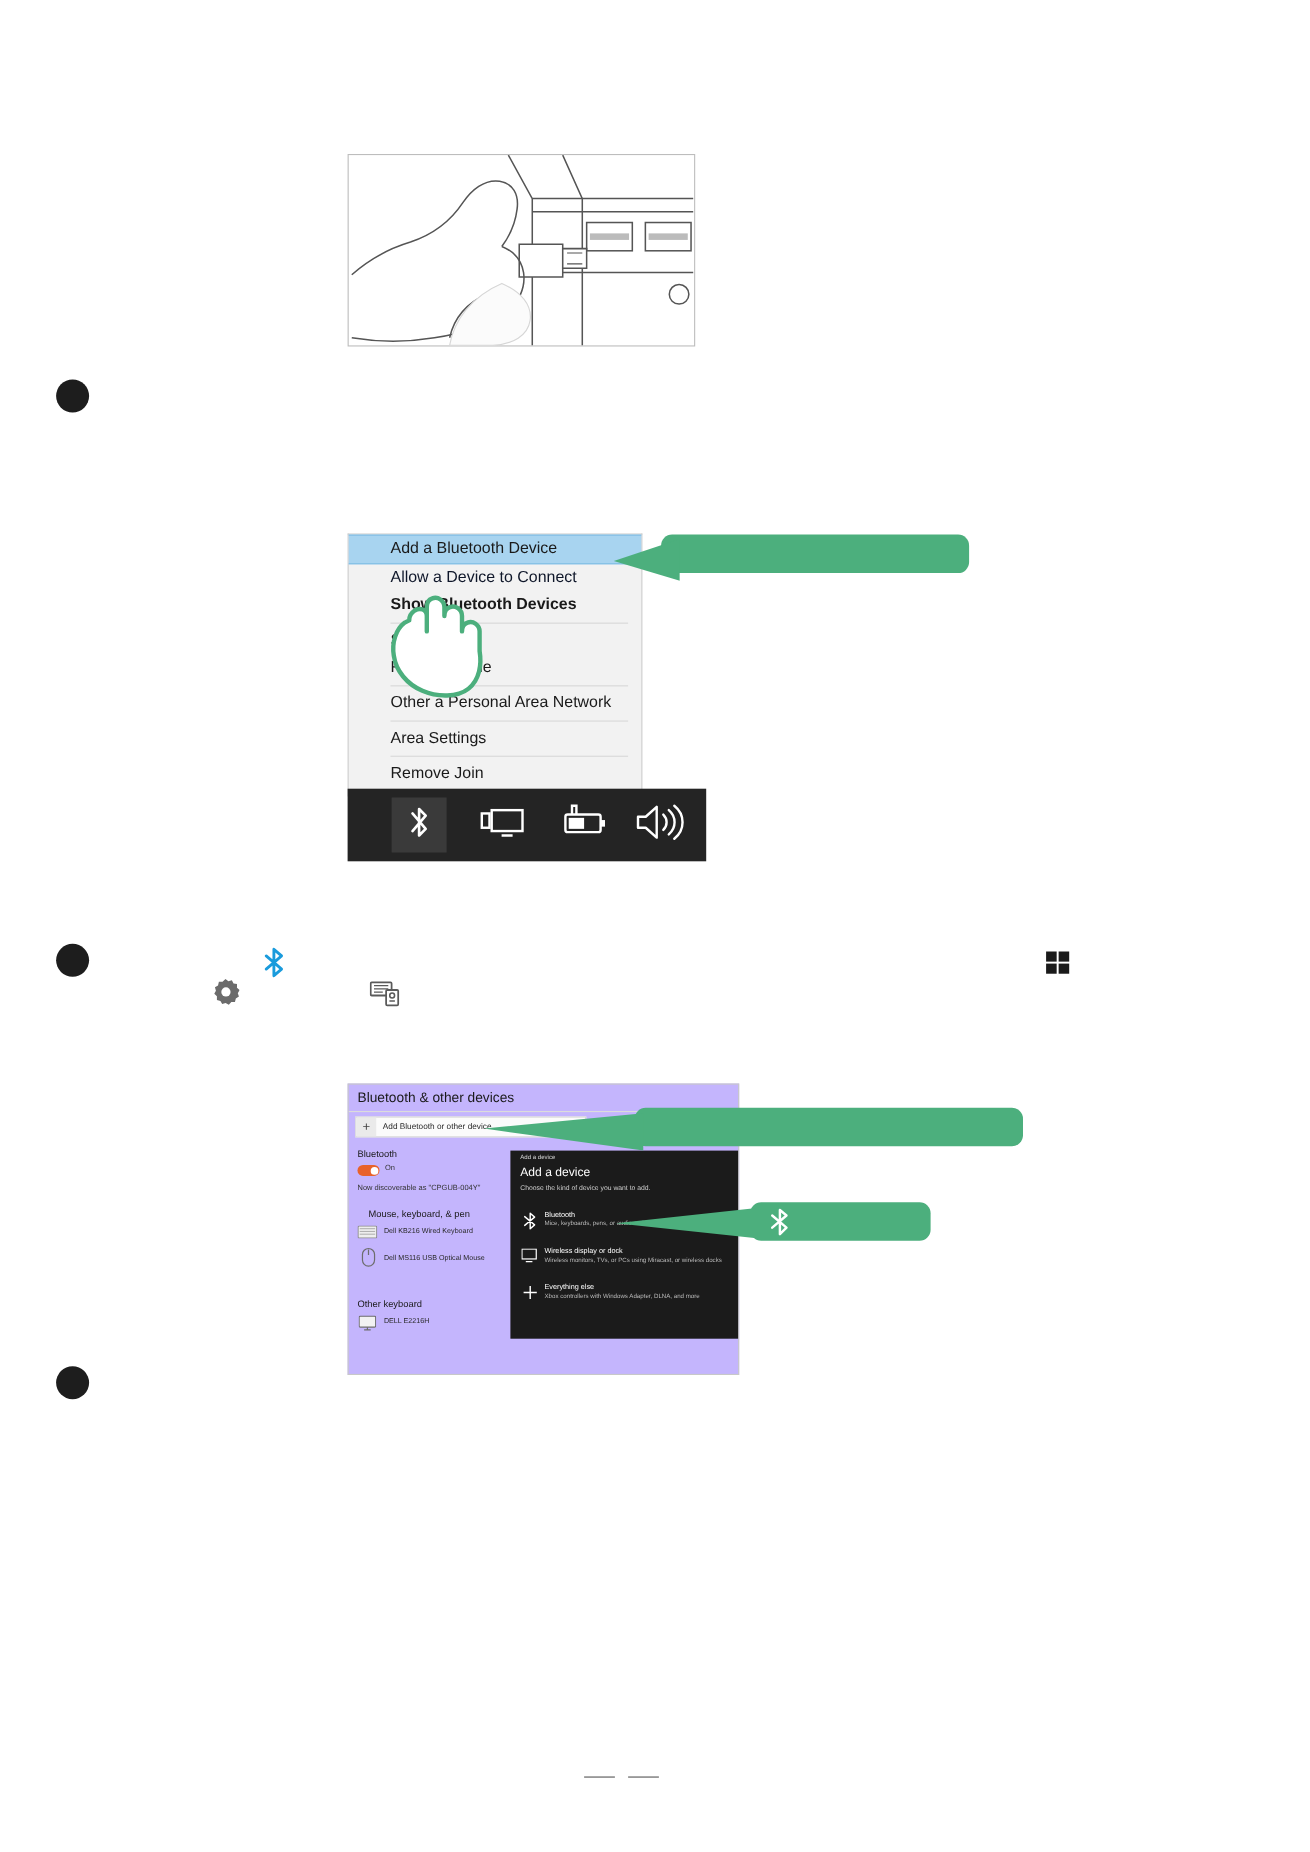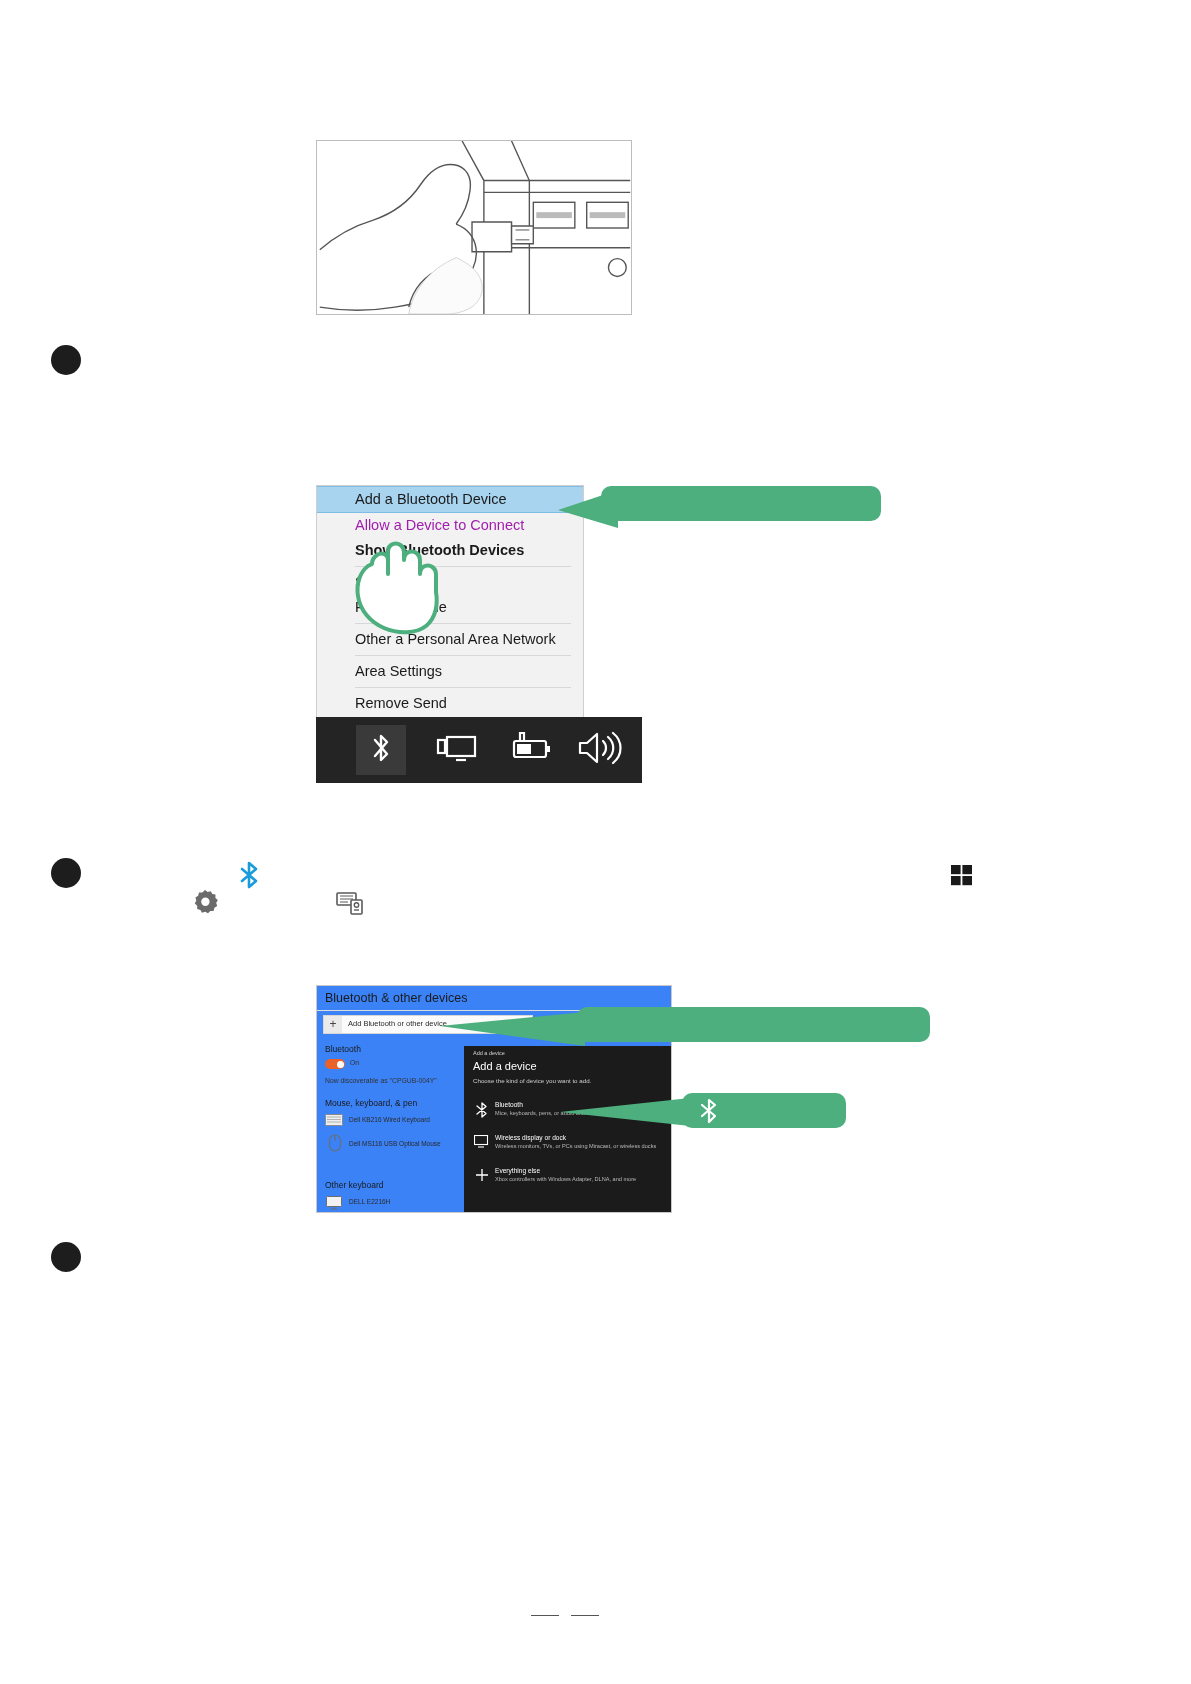--- a/index.html
+++ b/index.html
@@ -62,21 +62,21 @@
     padding-left: 38px;
     font-size: 14.5px;
     color: #1a1a1a;
     white-space: nowrap;
   }
   .tray-menu .mi.sel {
     background: #a8d4f0;
     border-top: 1px solid #7fbde4;
     border-bottom: 1px solid #7fbde4;
   }
-  .tray-menu .mi.disabled { color: #a21caf; }
+  .tray-menu .mi.disabled { color: #0f172a; }
   .tray-menu .mi.bold { font-weight: bold; }
   .tray-menu .sep {
     height: 1px;
     background: #d8d8d8;
     margin: 3px 12px 3px 38px;
   }
   .tray-menu .gap { height: 8px; }
 
   .taskbar {
     position: absolute;
@@ -124,23 +124,23 @@
   .inline-icon {
     position: absolute;
   }
 
   
   .settings-figure {
     position: absolute;
     left: 316px;
     top: 985px;
     width: 356px;
-    height: 228px;
+    height: 265px;
     border: 1px solid #c8c8c8;
-    background: #3b82f6;
+    background: #c4b5fd;
     box-sizing: border-box;
     overflow: hidden;
   }
   .sf-title {
     position: absolute;
     left: 8px;
     top: 5px;
     font-size: 12.5px;
     color: #1a1a1a;
   }
@@ -322,21 +322,21 @@
     <div class="mi disabled">Allow a Device to Connect</div>
     <div class="mi bold">Show Bluetooth Devices</div>
     <div class="sep"></div>
     <div class="mi">Send a File</div>
     <div class="mi">Receive a File</div>
     <div class="sep"></div>
     <div class="mi">Other a Personal Area Network</div>
     <div class="sep"></div>
     <div class="mi">Area Settings</div>
     <div class="sep"></div>
-    <div class="mi">Remove Send</div>
+    <div class="mi">Remove Join</div>
     <div class="gap"></div>
   </div>
 
   <div class="taskbar">
     <div class="bt-highlight"></div>
 
     <div class="tray-icon" style="left:50px;">
       <svg width="30" height="34" viewBox="0 0 30 34">
         <path d="M9 9 L21 23 L15 29 L15 5 L21 11 L9 25" fill="none" stroke="#ffffff" stroke-width="2.4" stroke-linejoin="round" stroke-linecap="round"></path>
       </svg>
@@ -423,21 +423,21 @@
   <div class="sf-addrow">
     <div class="sf-plus">+</div>
     <div class="sf-addrow-label">Add Bluetooth or other device</div>
   </div>
 
   <div class="sf-sec" style="left:8px; top:58px;">Bluetooth</div>
   <div class="sf-toggle" style="left:8px; top:73px;"></div>
   <div class="sf-sub" style="left:33px; top:73px;">On</div>
   <div class="sf-sub" style="left:8px; top:91px;">Now discoverable as "CPGUB-004Y"</div>
 
-  <div class="sf-sec" style="left:8px; top:112px;">Mouse, keyboard, &amp; pen</div>
+  <div class="sf-sec" style="left:18px; top:112px;">Mouse, keyboard, &amp; pen</div>
 
   <div style="position:absolute; left:8px; top:128px;">
     <svg width="18" height="12" viewBox="0 0 18 12" style="position:absolute; left:0; top:0;">
       <rect x="0.5" y="0.5" width="17" height="11" rx="1" fill="#eeeeee" stroke="#8a8a8a"></rect>
       <path d="M2 3 H16 M2 5.5 H16 M2 8 H16" stroke="#9a9a9a" stroke-width="0.7"></path>
     </svg>
     <span class="sf-devicerow" style="left:24px; top:2px;">Dell KB216 Wired Keyboard</span>
   </div>
 
   <div style="position:absolute; left:8px; top:150px;">

